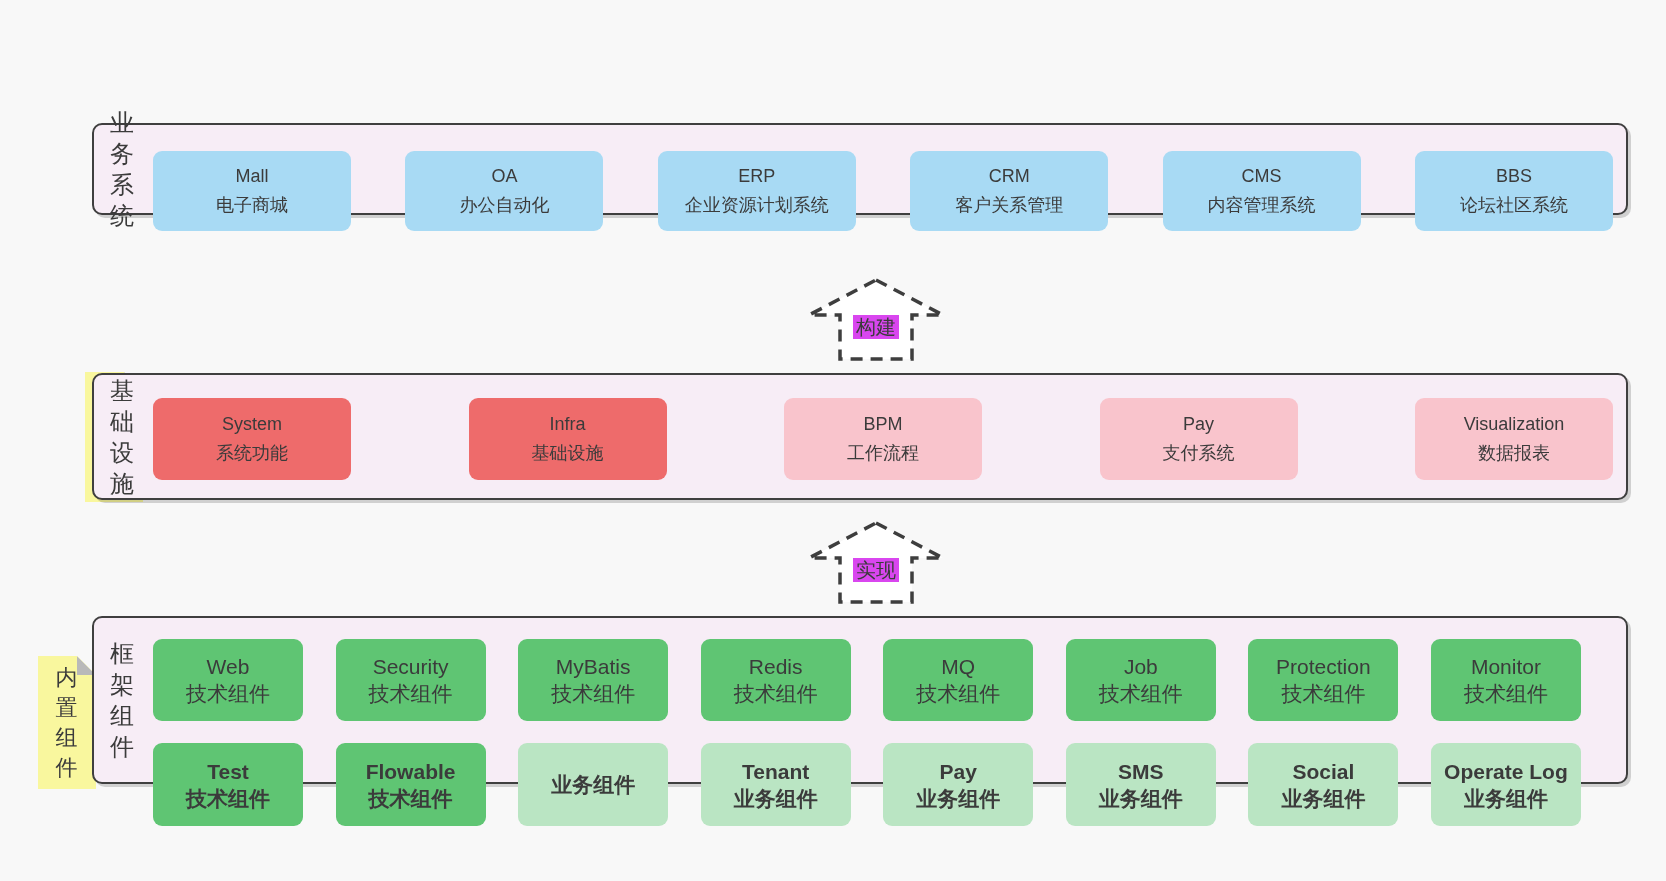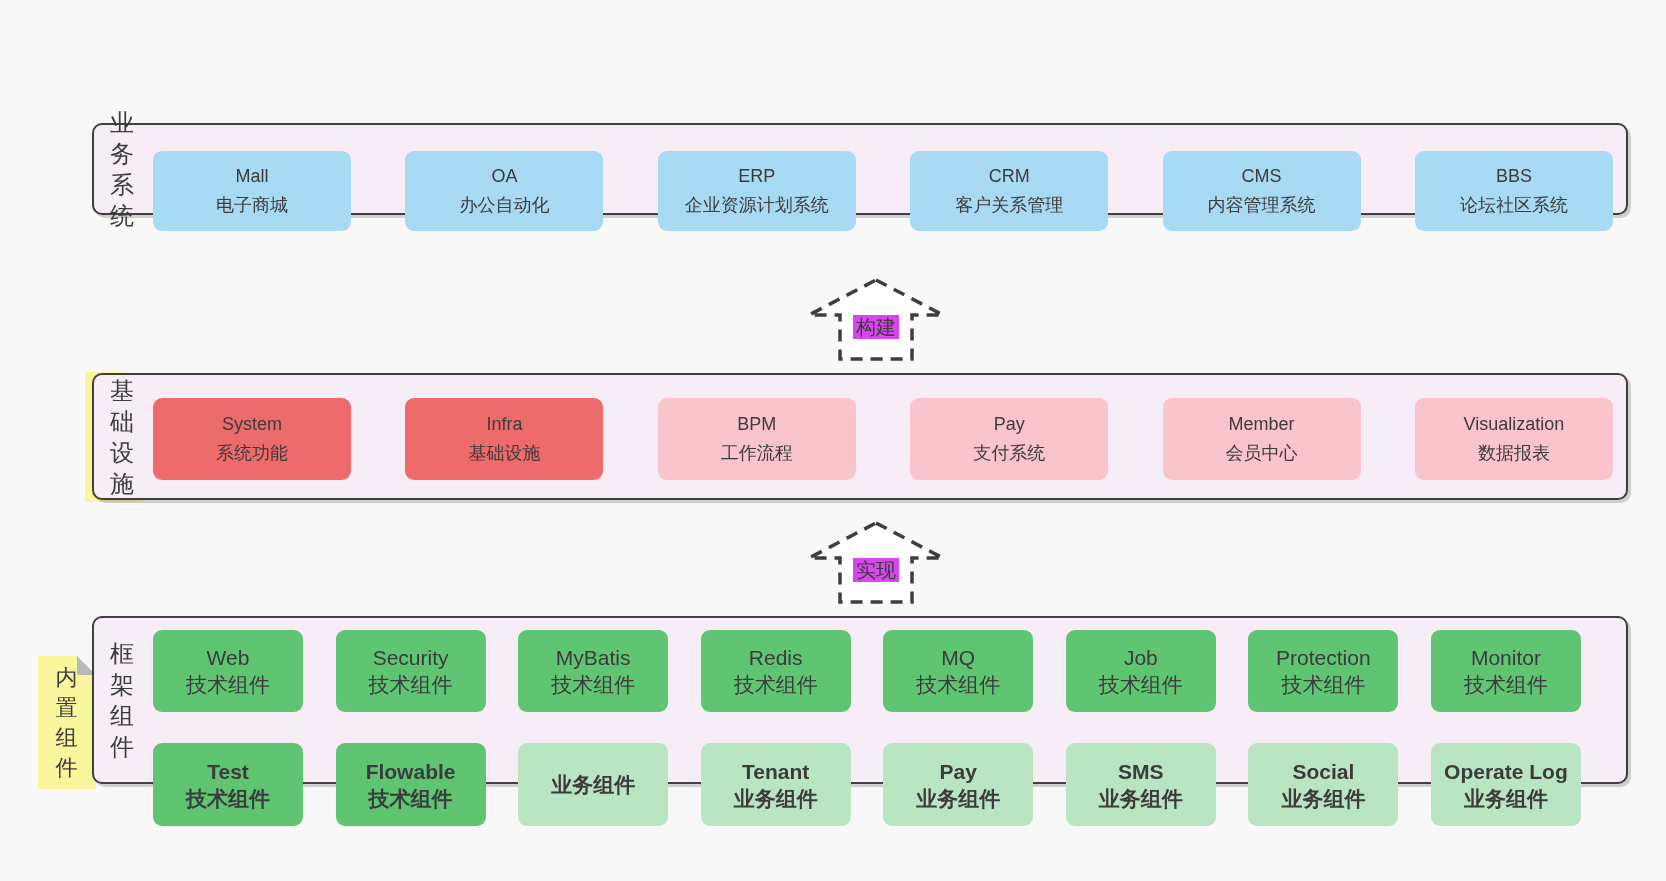--- a/index.html
+++ b/index.html
@@ -27,21 +27,21 @@
     word-break:break-all;text-align:center;
   }
   
   .box-row{
     position:absolute;display:flex;justify-content:space-between;align-items:stretch;
   }
   .row-6{left:59px;right:13px;}
   .row-8{left:59px;right:45px;}
   #row-business{top:26px;height:80px;}
   #row-common{top:23px;height:82px;}
-  #row-framework-1{top:12px;height:82px;}
+  #row-framework-1{top:21px;height:82px;}
   #row-framework-2{top:125px;height:83px;font-weight:bold;}
   .box{
     border-radius:9px;display:flex;flex-direction:column;
     justify-content:center;align-items:center;text-align:center;
     box-sizing:border-box;padding:2px 4px;
   }
   .row-6 .box{width:198px;font-size:18px;line-height:29px;}
   .row-8 .box{width:150px;font-size:21px;line-height:27px;}
   .box.blue{background:var(--box-blue,#a8daf4);}
   .box.red{background:var(--box-red,#ee6b6b);}
@@ -137,24 +137,20 @@
         </div>
         <div class="box pink">
           <div class="box-name">BPM</div>
           <div class="box-desc">工作流程</div>
         </div>
         <div class="box pink">
           <div class="box-name">Pay</div>
           <div class="box-desc">支付系统</div>
         </div>
         <div class="box pink">
-          <div class="box-name">Member</div>
-          <div class="box-desc">会员中心</div>
-        </div>
-        <div class="box pink">
           <div class="box-name">Visualization</div>
           <div class="box-desc">数据报表</div>
         </div>
       </div>
   </section>
 
   <div class="arrow" id="arrow-implement">
     <svg width="140" height="85" viewBox="0 0 140 85">
       <polygon points="70,3 137,38 106,38 106,82 34,82 34,38 3,38" fill="#ffffff" stroke="#3e3e3e" stroke-width="3.5" stroke-dasharray="12 8" stroke-linejoin="miter"></polygon>
     </svg>

